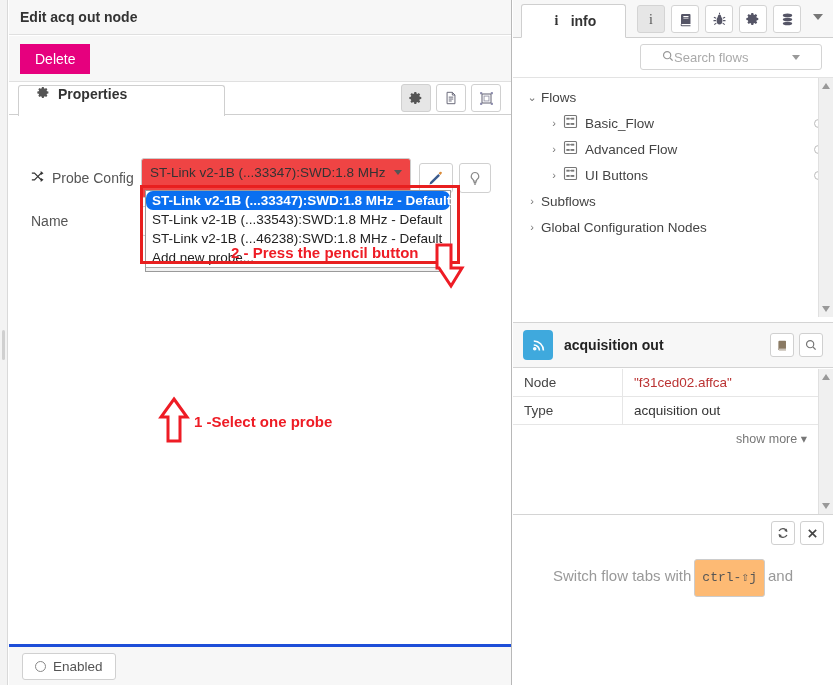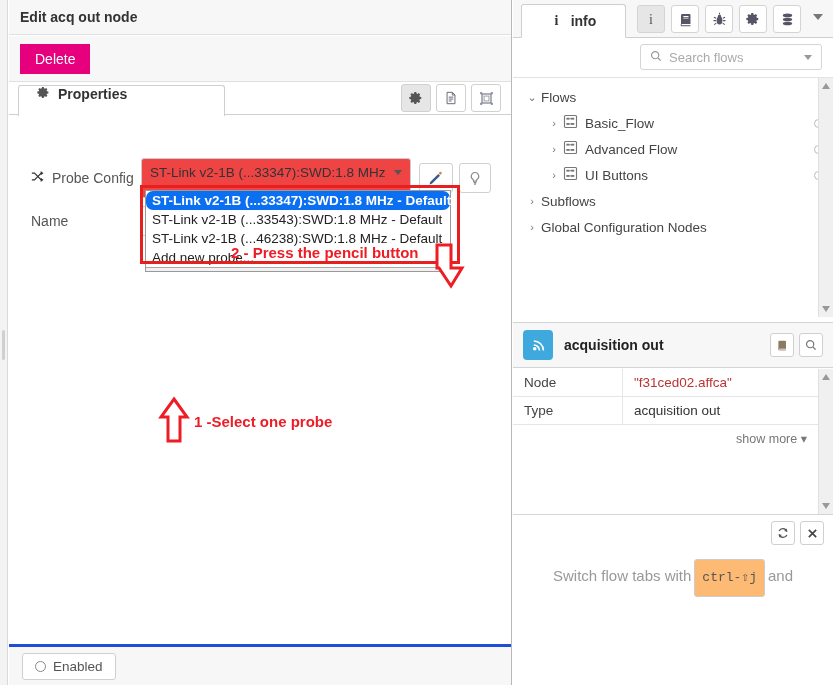--- a/index.html
+++ b/index.html
@@ -188,21 +188,21 @@
     border-right: 5px solid transparent; border-top: 6px solid #777; cursor: pointer;
   }
 
   
   #search-row {
     position: absolute; left: 0; top: 39px; right: 0; height: 38px; background: #fff;
   }
   #search-box {
     position: absolute; right: 11px; top: 5px; width: 182px; height: 26px;
     border: 1px solid #d4d4d4; border-radius: 3px; background: #fff;
-    display: flex; align-items: center; padding: 0 9px; gap: 7px;
+    display: flex; align-items: center; padding: 0 21px; 
     font-size: 13px; color: #aaa; cursor: text;
   }
   #search-caret {
     margin-left: auto; width: 0; height: 0; border-left: 4px solid transparent;
     border-right: 4px solid transparent; border-top: 5px solid #999;
   }
 
   
   #tree-panel {
     position: absolute; left: 0; top: 77px; right: 0; height: 240px;

